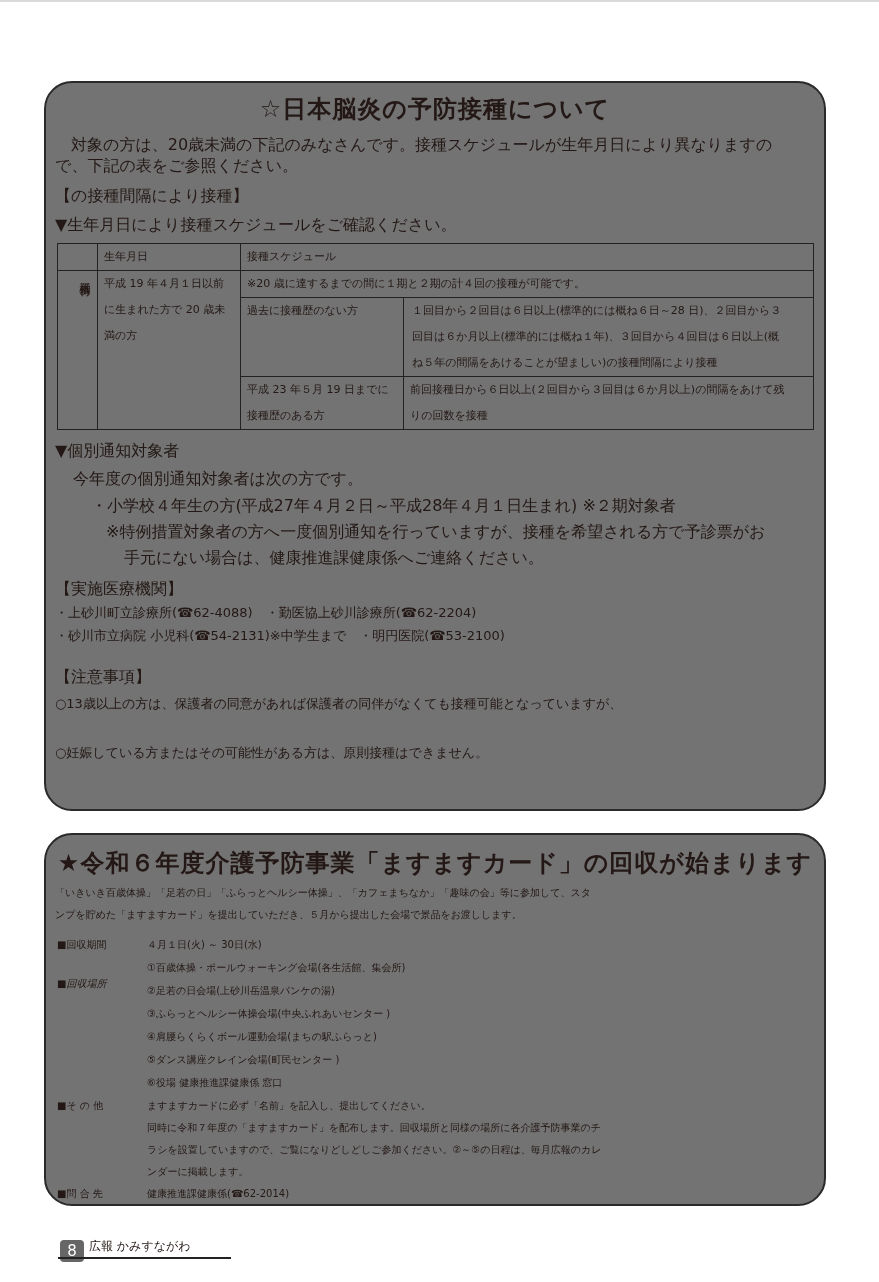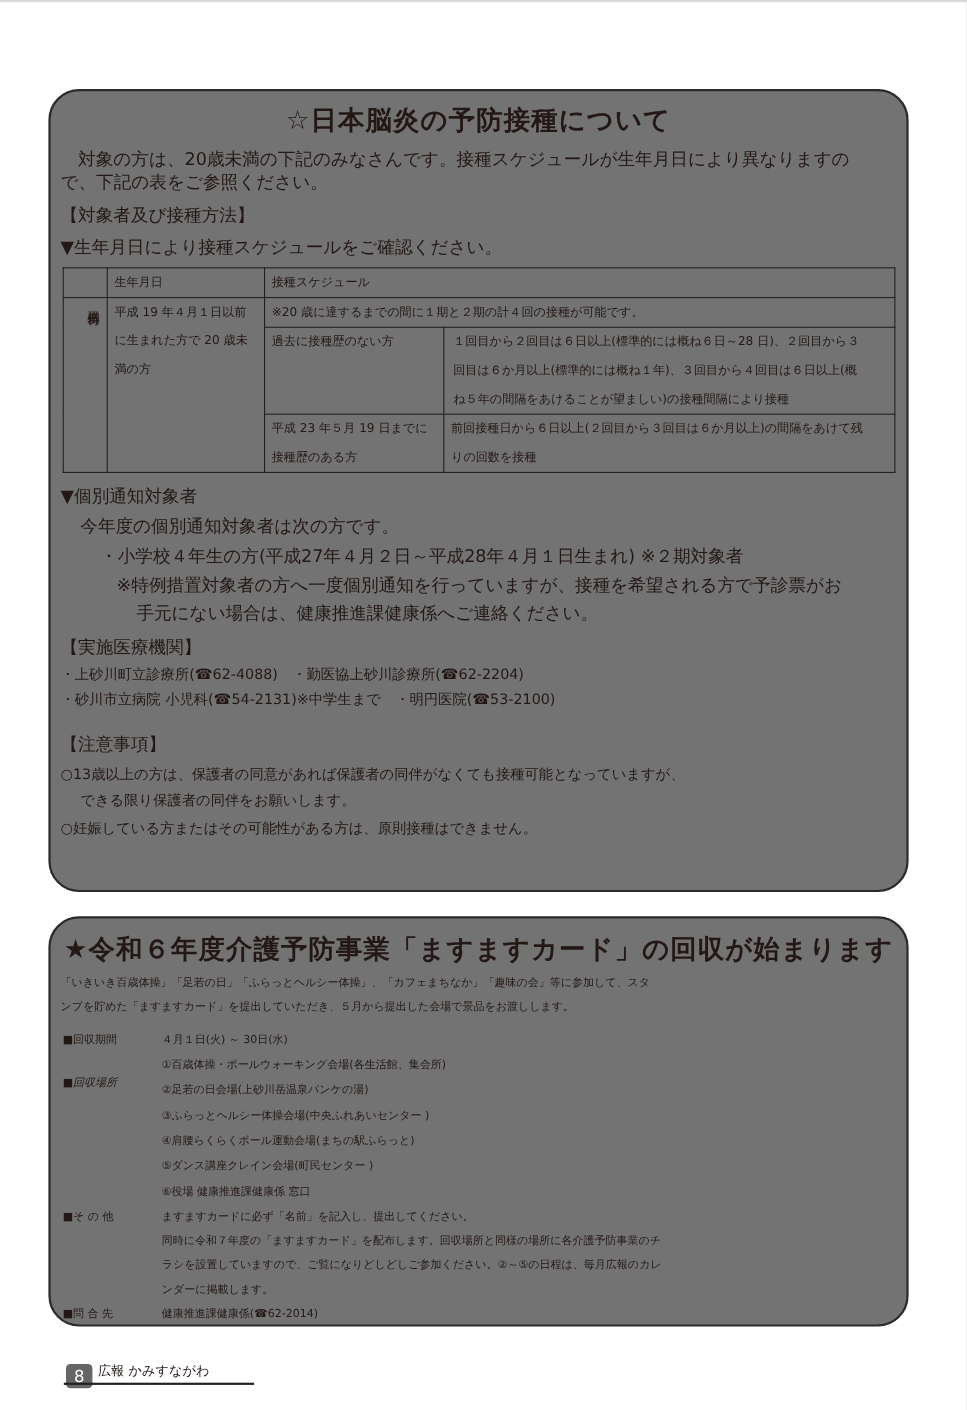--- a/index.html
+++ b/index.html
@@ -39,21 +39,21 @@
 </style>
 </head>
 <body>
 
 <div class="topline"></div>
 
 <div class="box" id="box1">
   <div class="title" style="top:10px;">☆日本脳炎の予防接種について</div>
   <div class="abs t16" style="left:9px; top:52px;">　対象の方は、20歳未満の下記のみなさんです。接種スケジュールが生年月日により異なりますの</div>
   <div class="abs t16" style="left:9px; top:73px;">で、下記の表をご参照ください。</div>
-  <div class="abs t16" style="left:9px; top:103px;">【対象者及び接種方法】</div>
+  <div class="abs t16" style="left:9px; top:103px;">【の接種間隔により接種】</div>
   <div class="abs t16" style="left:9px; top:132px;">▼生年月日により接種スケジュールをご確認ください。</div>
 
   <table class="sched">
     <colgroup>
       <col style="width:40px">
         <col style="width:143px">
         <col style="width:163px">
         <col>
     </colgroup>
     <tbody>
@@ -97,21 +97,20 @@
   <div class="abs t16" style="left:45px; top:413px;">・小学校４年生の方(平成27年４月２日～平成28年４月１日生まれ) ※２期対象者</div>
   <div class="abs t16" style="left:60px; top:439px;">※特例措置対象者の方へ一度個別通知を行っていますが、接種を希望される方で予診票がお</div>
   <div class="abs t16" style="left:78px; top:465px;">手元にない場合は、健康推進課健康係へご連絡ください。</div>
 
   <div class="abs t16" style="left:9px; top:496px;">【実施医療機関】</div>
   <div class="abs t15" style="left:9px; top:521px;">・上砂川町立診療所(☎62-4088)　・勤医協上砂川診療所(☎62-2204)</div>
   <div class="abs t15" style="left:9px; top:544px;">・砂川市立病院 小児科(☎54-2131)※中学生まで　・明円医院(☎53-2100)</div>
 
   <div class="abs t16" style="left:9px; top:584px;">【注意事項】</div>
   <div class="abs t15" style="left:9px; top:612px;">○13歳以上の方は、保護者の同意があれば保護者の同伴がなくても接種可能となっていますが、</div>
-  <div class="abs t15" style="left:27px; top:636px;">できる限り保護者の同伴をお願いします。</div>
   <div class="abs t15" style="left:9px; top:661px;">○妊娠している方またはその可能性がある方は、原則接種はできません。</div>
 </div>
 
 <div class="box" id="box2">
   <div class="title" style="top:12px;">★令和６年度介護予防事業「ますますカード」の回収が始まります</div>
   <div class="abs t14" style="left:9px; top:51px;">「いきいき百歳体操」「足若の日」「ふらっとヘルシー体操」、「カフェまちなか」「趣味の会」等に参加して、スタ</div>
   <div class="abs t14" style="left:9px; top:73px;">ンプを貯めた「ますますカード」を提出していただき、５月から提出した会場で景品をお渡しします。</div>
 
   <div class="abs t14" style="left:11px; top:103px;">■回収期間</div>
   <div class="abs t14" style="left:101px; top:103px;">４月１日(火) ～ 30日(水)</div>

